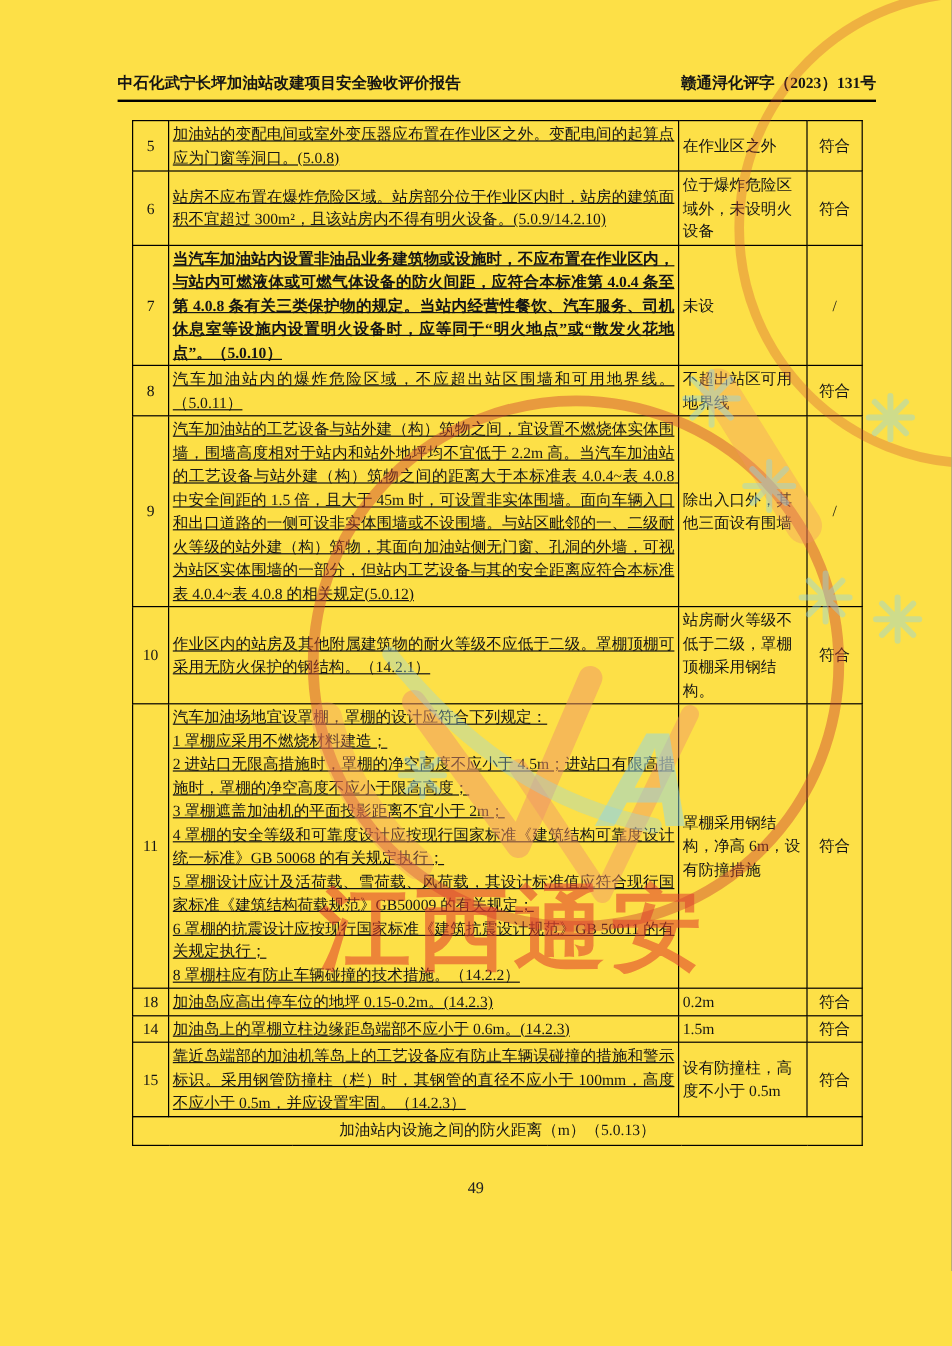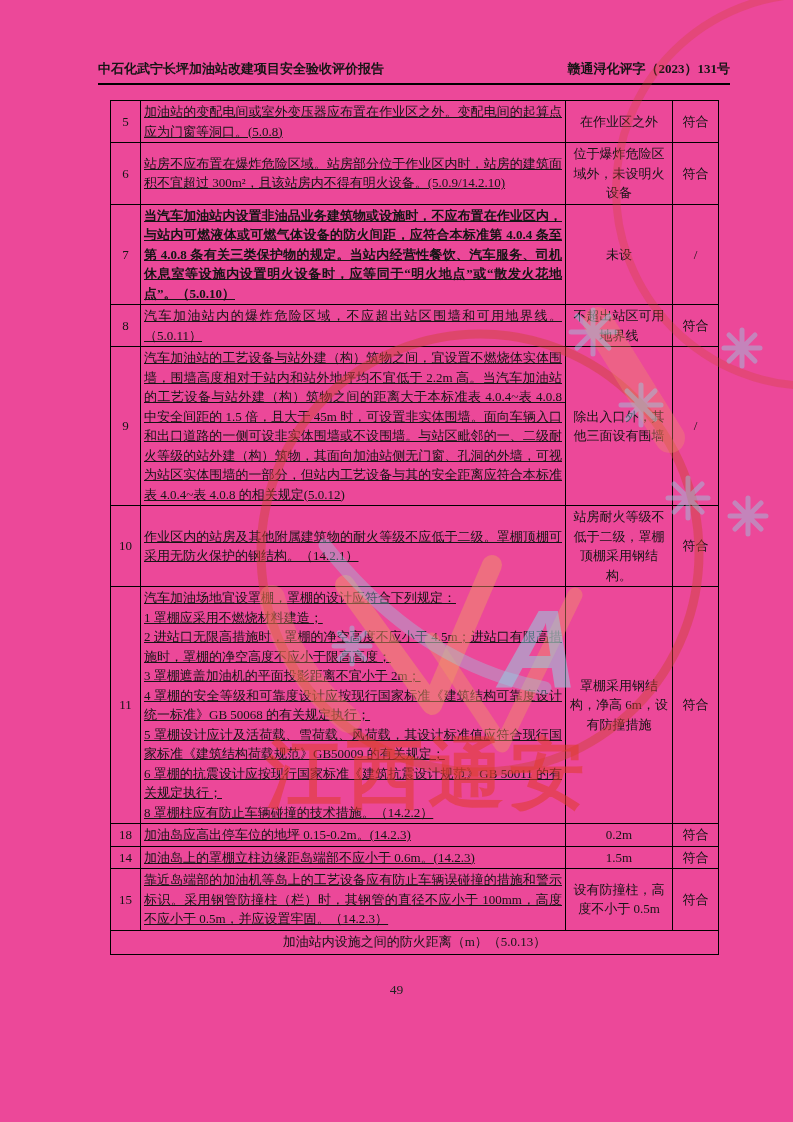--- a/index.html
+++ b/index.html
@@ -1,20 +1,20 @@
 <!DOCTYPE html>
 <html><head>
 <meta charset="utf-8">
 <style>
   html,body{margin:0;padding:0;background:#888;}
   .page{
     position:relative;
     width:793px;height:1122px;
     margin:0 auto;
-    background:#ec4899;
+    background:#fde047;
     font-family:"Liberation Serif","DejaVu Serif",serif;
     color:#151515;
     overflow:hidden;
   }
   .header{
     position:absolute;left:98px;top:60px;width:632px;
     display:flex;justify-content:space-between;align-items:flex-end;
     font-weight:bold;font-size:13px;
     border-bottom:2px solid #000;
     padding-bottom:5px;
@@ -27,21 +27,21 @@
     font-size:13px;line-height:19.5px;
   }
   table.tbl td{
     border:1px solid #000;
     padding:1px 3px;
     vertical-align:middle;
     overflow:hidden;
   }
   .c-no{text-align:center;}
   .c-content{text-align:justify;white-space:pre-wrap;text-decoration:underline;}
-  .c-record{text-align:center;}
+  .c-record{text-align:left;}
   .c-conclusion{text-align:center;}
   .bold-row .c-content{font-weight:bold;}
   table.tbl2{margin-top:-1px;}
   table.tbl2 td{text-align:center;height:21px;}
   .footer{
     position:absolute;left:0;top:982px;width:100%;
     text-align:center;font-size:13.5px;color:#222;
   }
   .watermark{
     position:absolute;left:0;top:0;width:793px;height:1122px;

